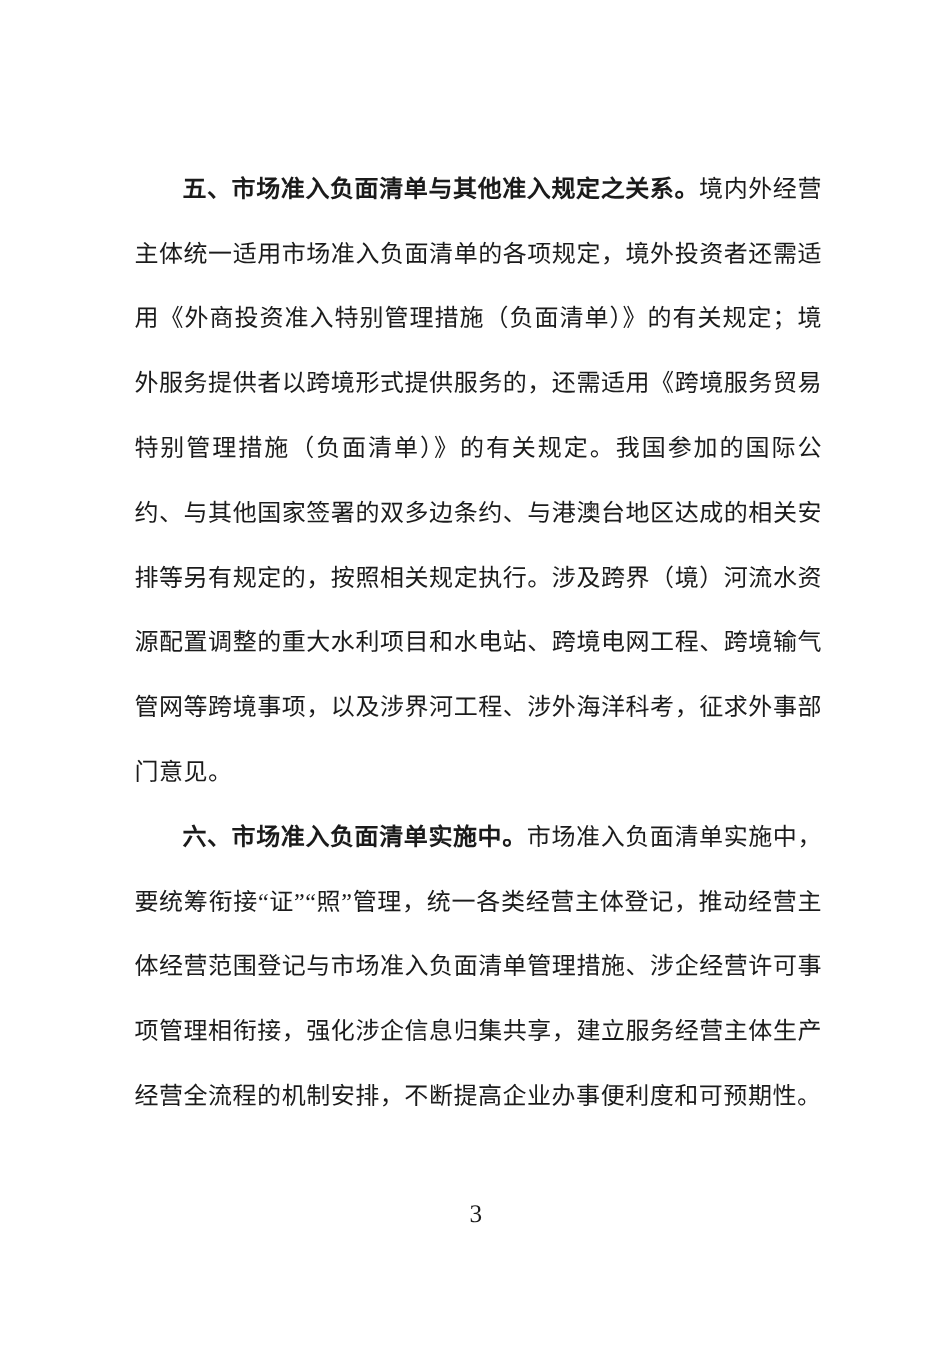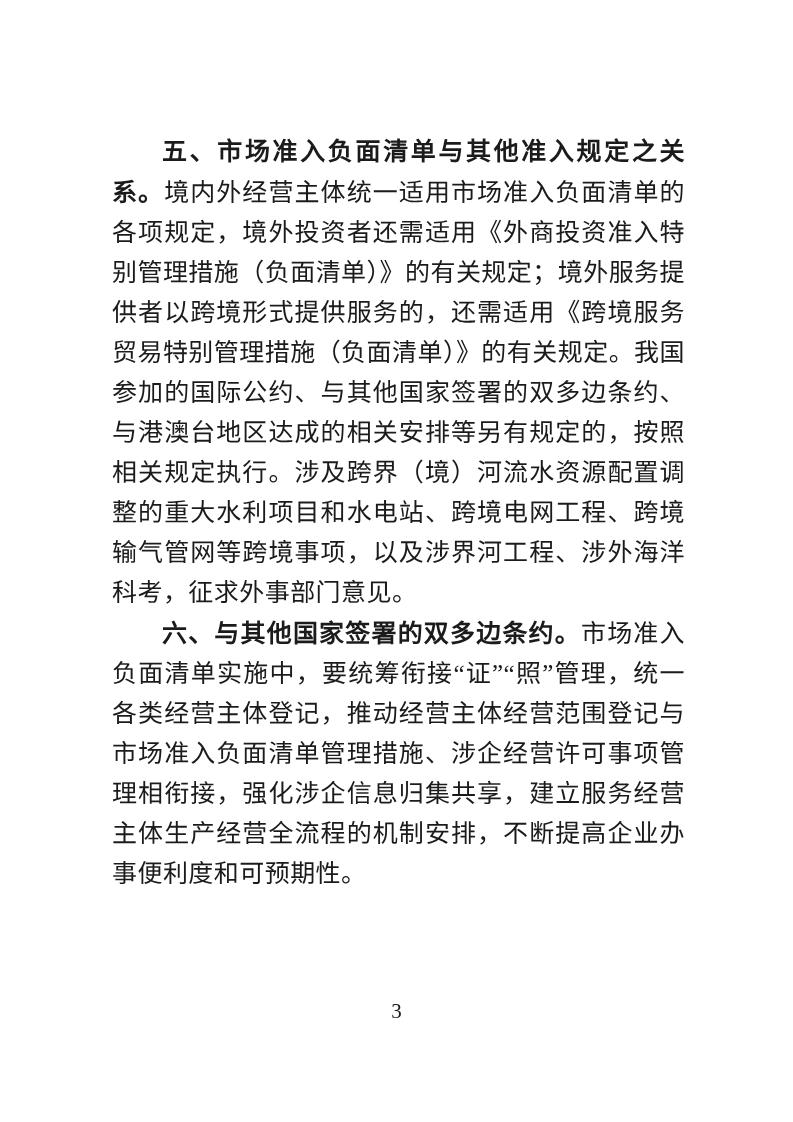--- a/index.html
+++ b/index.html
@@ -17,23 +17,23 @@
     overflow: hidden;
   }
   .content {
     position: absolute;
     left: 112px;
     top: 131px;
     width: 573px;
   }
   .para {
     margin: 0;
-    font-size: 25px;
+    font-size: 20px;
     letter-spacing: 0.45px;
-    line-height: 40px;
+    line-height: 54px;
     text-align: justify;
     text-justify: inter-character;
     text-indent: 2em;
   }
   .para .heading {
     font-weight: bold;
     font-family: "Liberation Sans", "DejaVu Sans", sans-serif;
   }
   .para .body {
     font-weight: normal;
@@ -50,19 +50,19 @@
   }
 </style>
 </head>
 <body>
 
 <div class="page">
   <div class="content">
 
     <p class="para"><span class="heading">五、市场准入负面清单与其他准入规定之关系。</span><span class="body">境内外经营主体统一适用市场准入负面清单的各项规定，境外投资者还需适用《外商投资准入特别管理措施（负面清单）》的有关规定；境外服务提供者以跨境形式提供服务的，还需适用《跨境服务贸易特别管理措施（负面清单）》的有关规定。我国参加的国际公约、与其他国家签署的双多边条约、与港澳台地区达成的相关安排等另有规定的，按照相关规定执行。涉及跨界（境）河流水资源配置调整的重大水利项目和水电站、跨境电网工程、跨境输气管网等跨境事项，以及涉界河工程、涉外海洋科考，征求外事部门意见。</span></p>
 
-    <p class="para"><span class="heading">六、与其他国家签署的双多边条约。</span><span class="body">市场准入负面清单实施中，要统筹衔接“证”“照”管理，统一各类经营主体登记，推动经营主体经营范围登记与市场准入负面清单管理措施、涉企经营许可事项管理相衔接，强化涉企信息归集共享，建立服务经营主体生产经营全流程的机制安排，不断提高企业办事便利度和可预期性。</span></p>
+    <p class="para"><span class="heading">六、市场准入负面清单实施中。</span><span class="body">市场准入负面清单实施中，要统筹衔接“证”“照”管理，统一各类经营主体登记，推动经营主体经营范围登记与市场准入负面清单管理措施、涉企经营许可事项管理相衔接，强化涉企信息归集共享，建立服务经营主体生产经营全流程的机制安排，不断提高企业办事便利度和可预期性。</span></p>
 
 
   </div>
 
   <div class="page-number">3</div>
 </div>
 
 </body></html>

